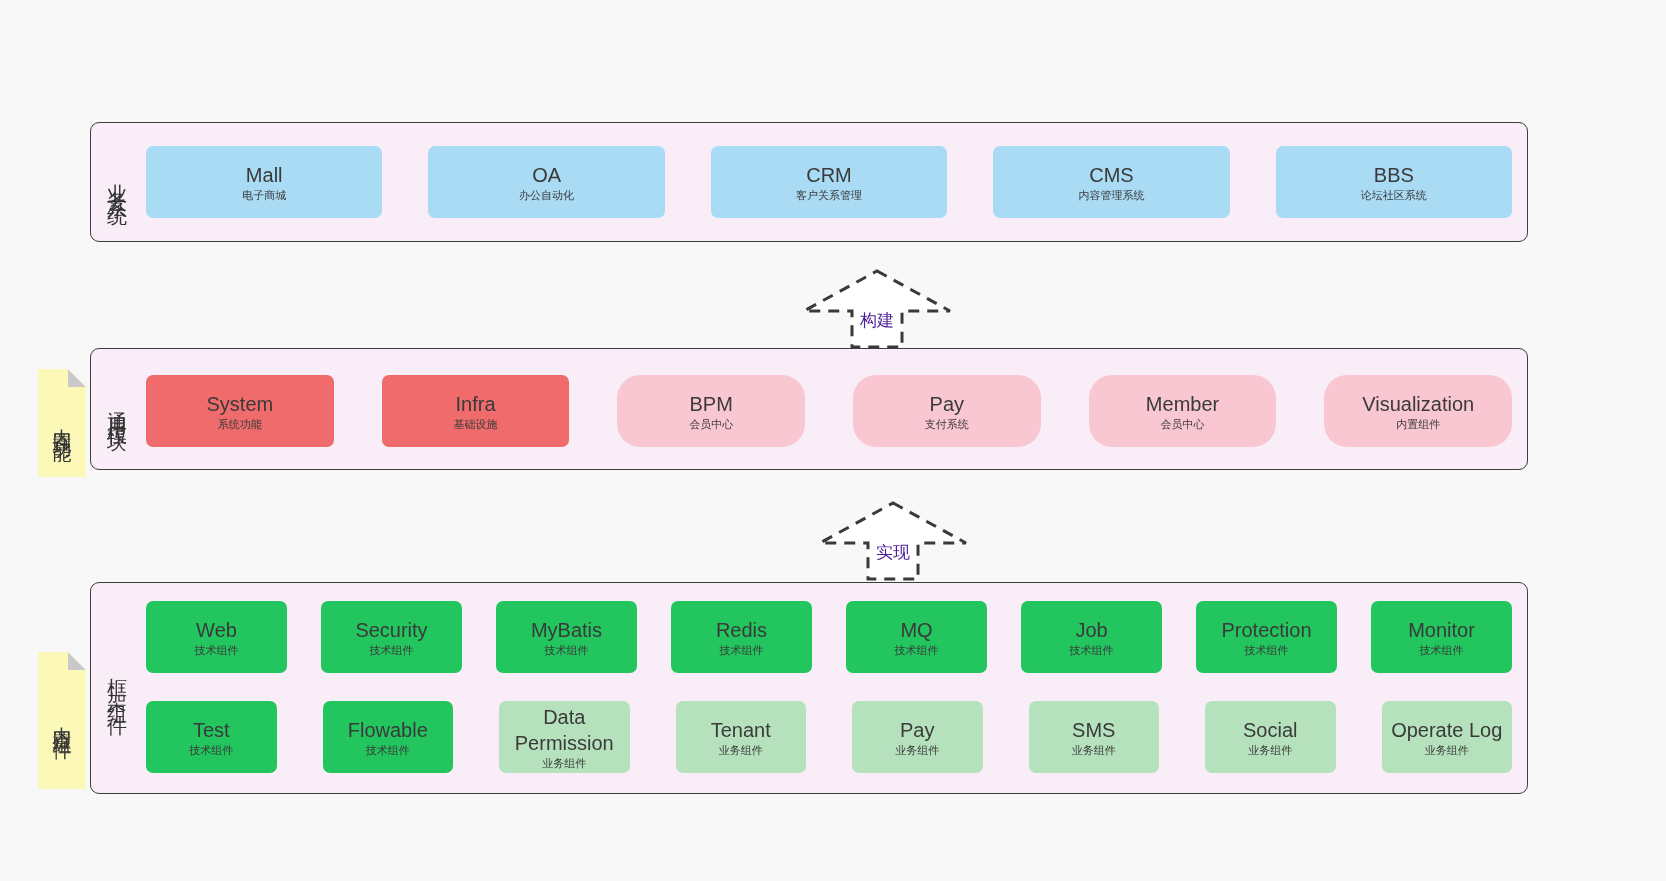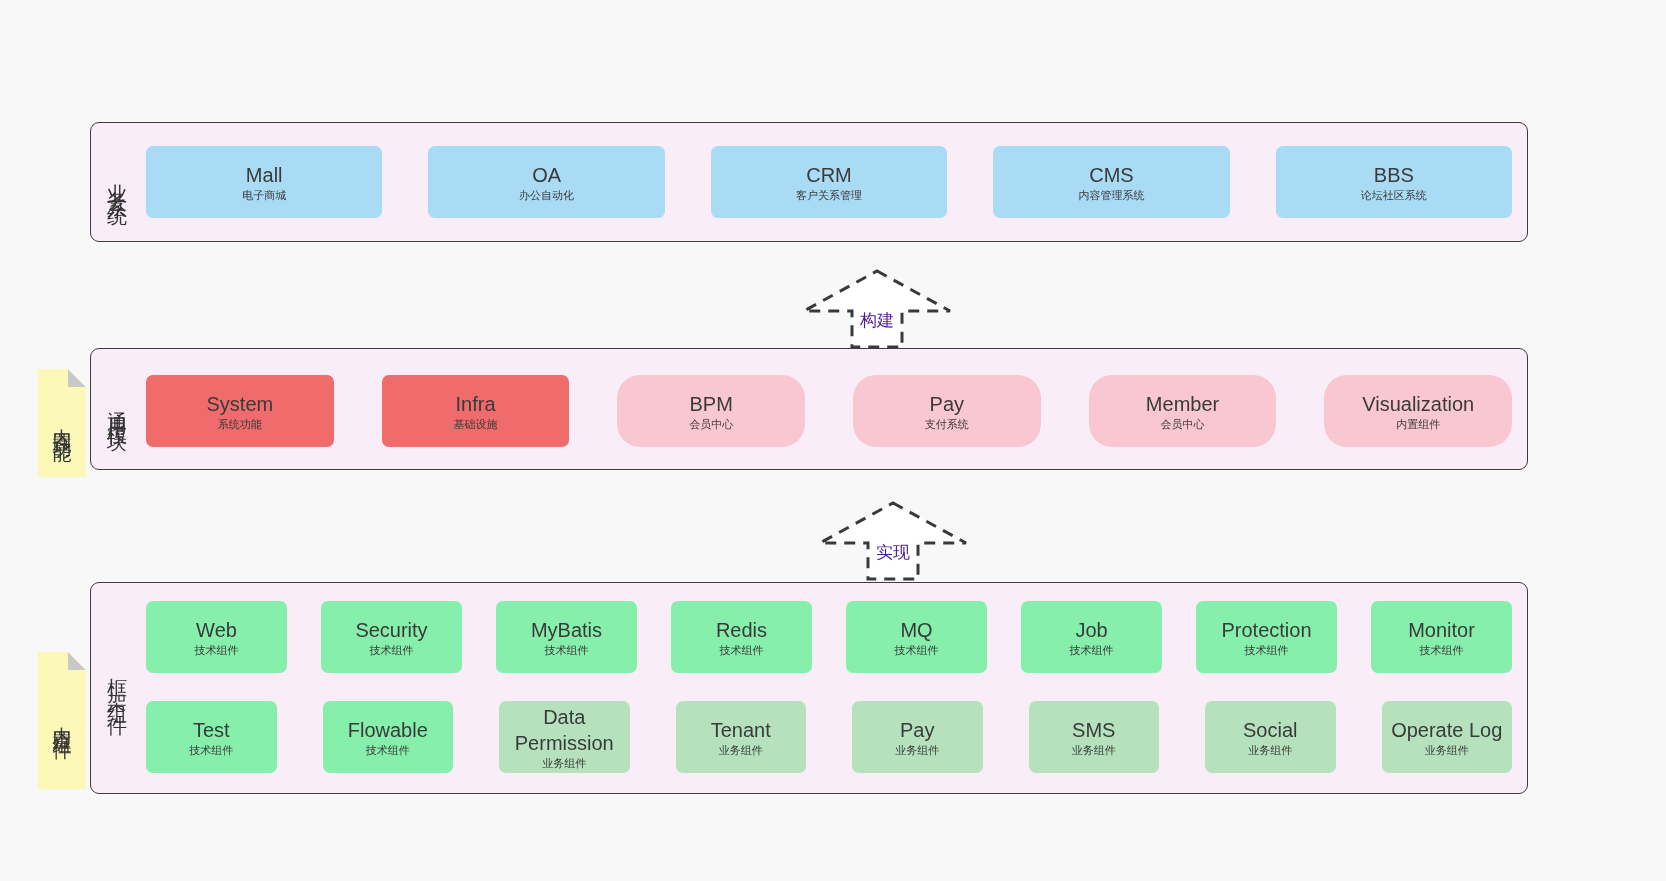--- a/index.html
+++ b/index.html
@@ -35,21 +35,21 @@
   .node {
     flex:1; height:72px; border-radius:7px;
     display:flex; flex-direction:column; align-items:center; justify-content:center;
     text-align:center; line-height:1.3; padding:2px 4px; box-sizing:border-box;
   }
   .node .en { font-size:20px; }
   .node .zh { font-size:11px; }
   .blue       { background:#a9dbf5; }
   .red        { background:#ef6b6c; }
   .pink       { background:#f9c7d1;border-radius:23px; }
-  .green      { background:#86efac; }
+  .green      { background:#22c55e; }
   .lightgreen { background:#b5e2bd; }
 
   
   .note {
     position:absolute; width:48px; background:#fcf9b8;
     clip-path:polygon(0 0, calc(100% - 18px) 0, 100% 18px, 100% 100%, 0 100%);
     display:flex; align-items:center; justify-content:center;
   }
   #note-modules   { left:38px; top:369px; height:108px; }
   #note-framework { left:38px; top:652px; height:137px; }

